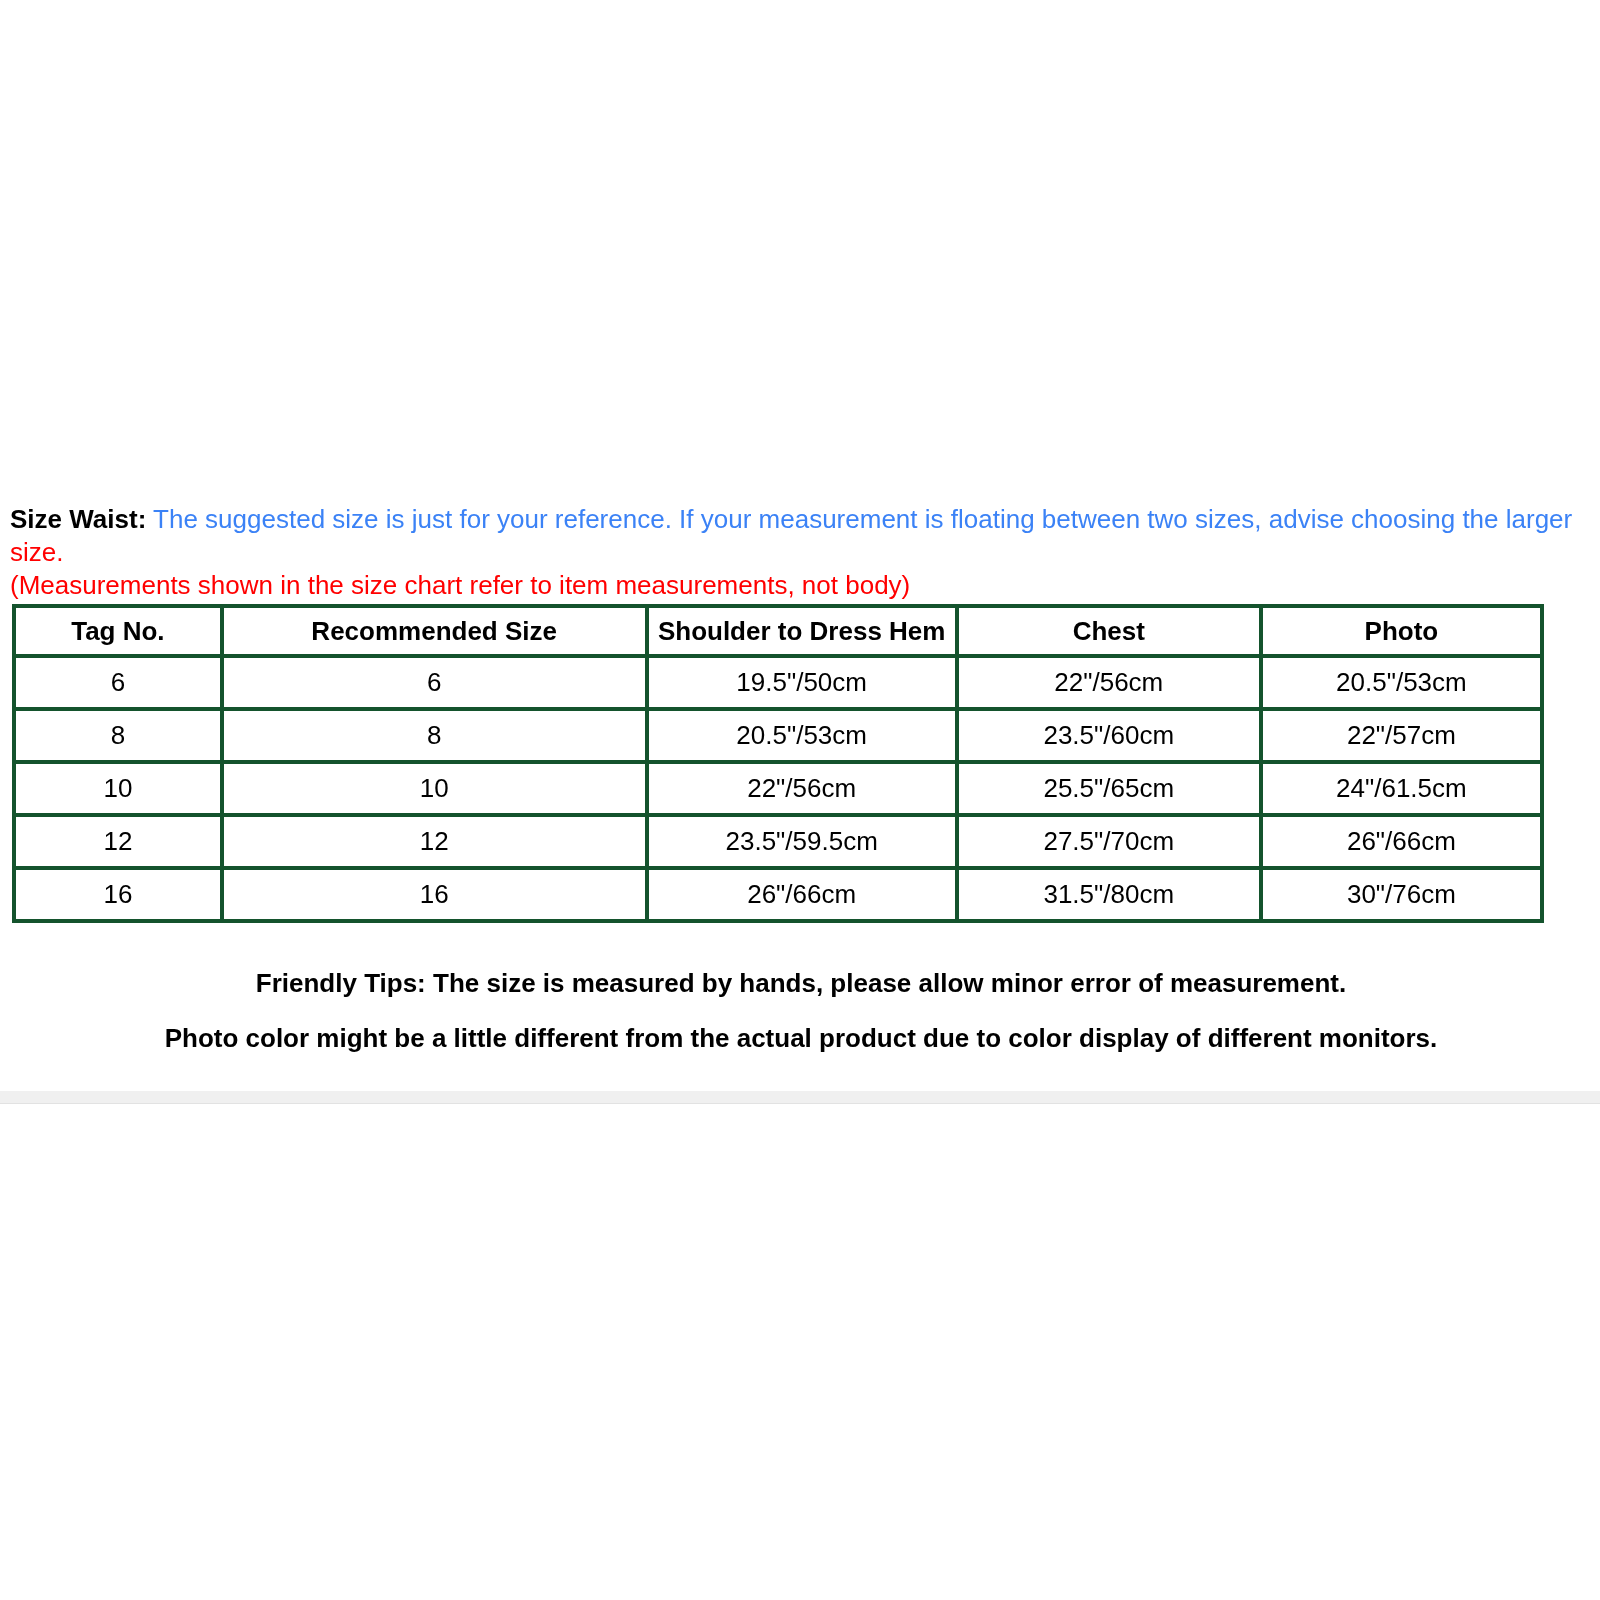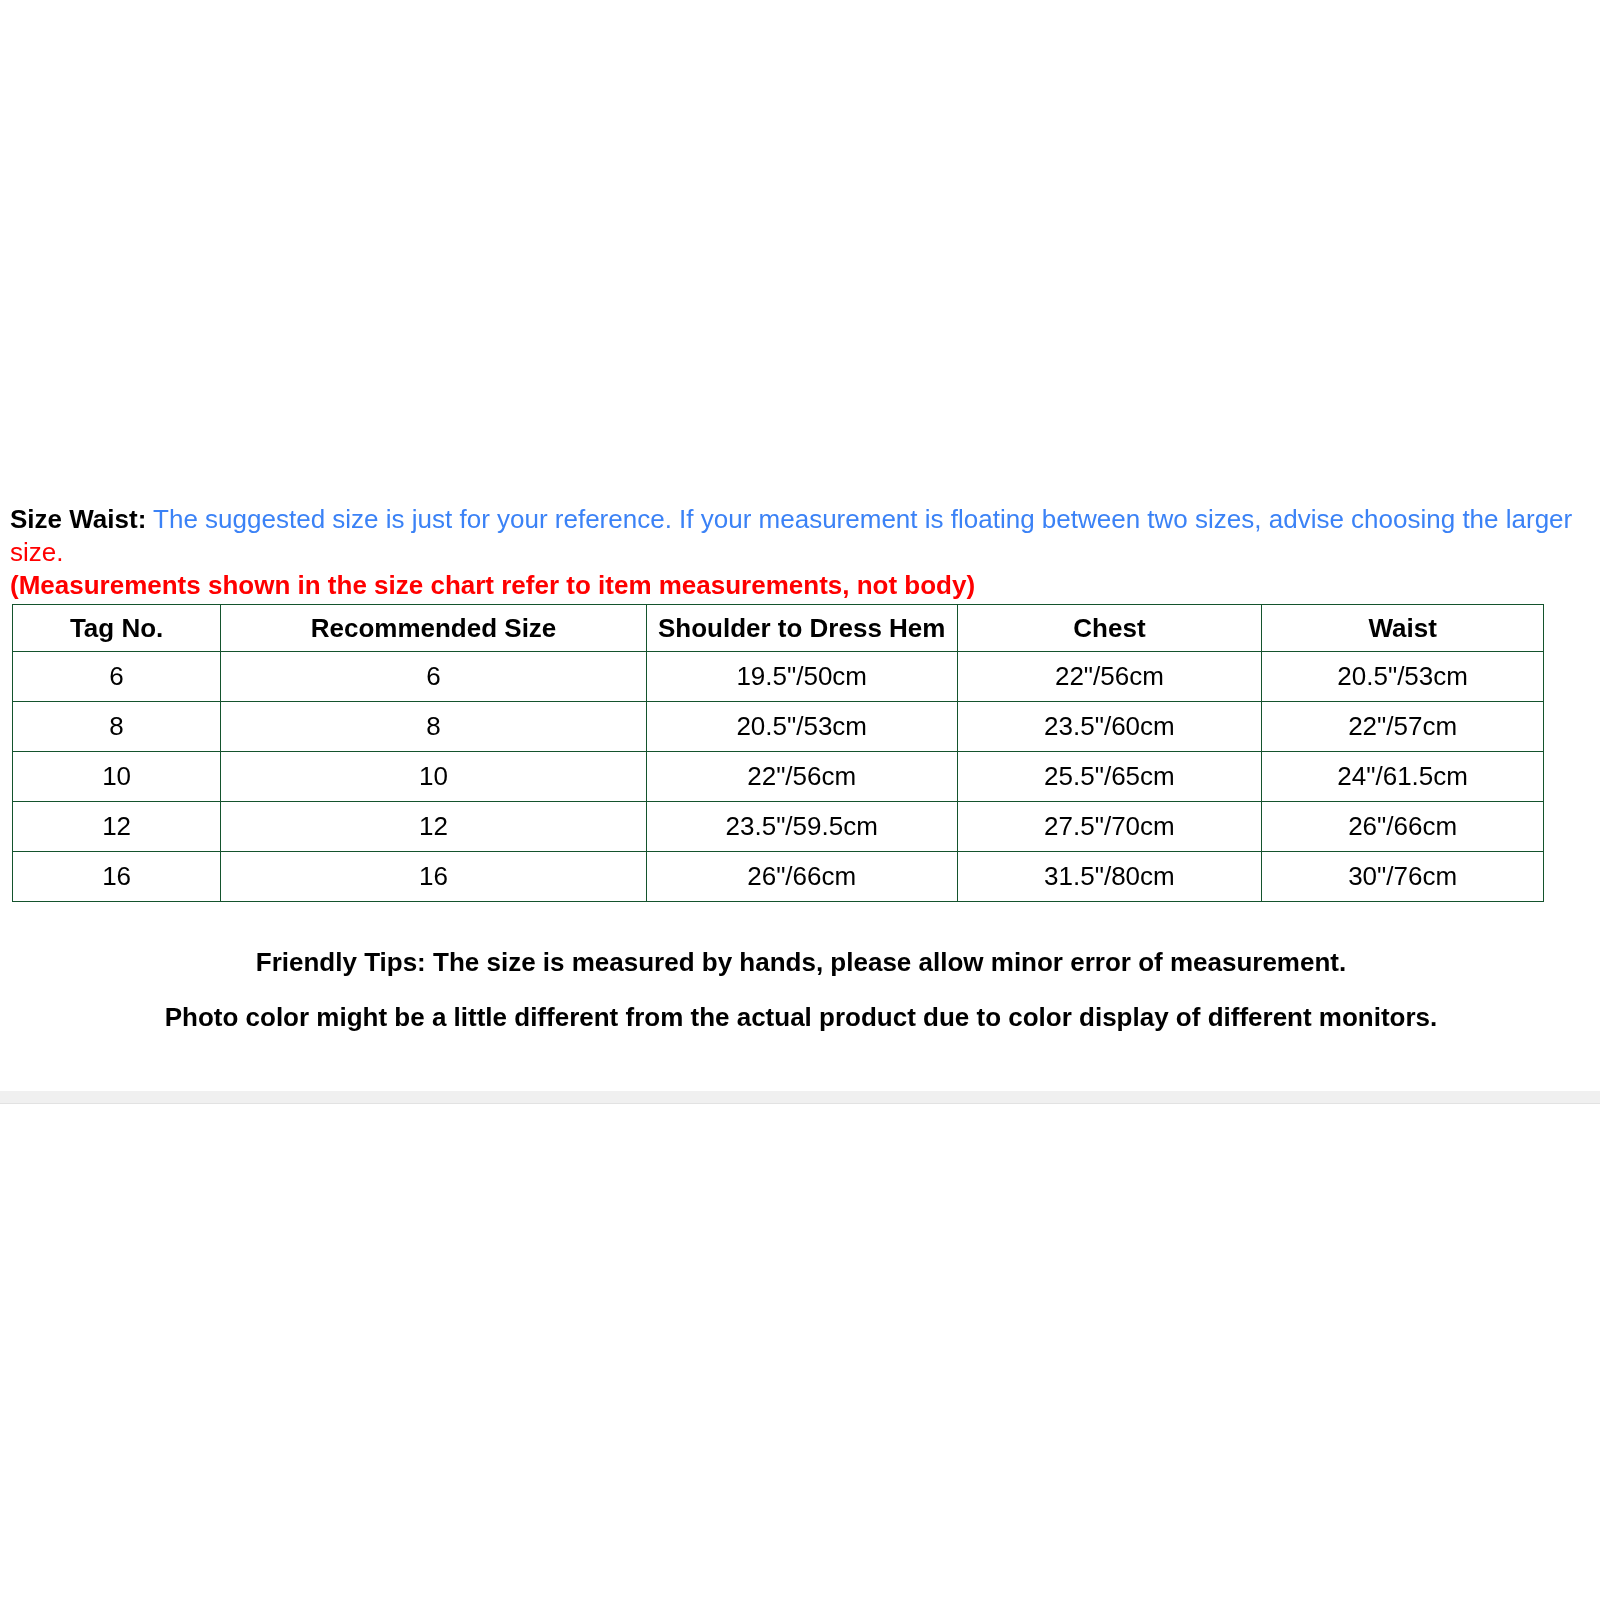--- a/index.html
+++ b/index.html
@@ -38,32 +38,32 @@
   }
   .intro-line2 {
     font-size: 26px;
     line-height: 33px;
     color: #ff0000;
   }
   .intro-note {
     font-size: 26px;
     line-height: 33px;
     color: #ff0000;
-    font-weight: bold;
+    font-weight: normal;
   }
   table.size-table {
     border-collapse: collapse;
     table-layout: fixed;
     width: 1532px;
     margin-left: 2px;
     margin-top: 2px;
   }
   table.size-table th,
   table.size-table td {
-    border: 1px solid #14532d;
+    border: 4px solid #14532d;
     text-align: center;
     vertical-align: middle;
     font-size: 26px;
     padding: 0;
     overflow: hidden;
   }
   table.size-table th {
     height: 46px;
     font-weight: bold;
     background: #ffffff;
@@ -110,21 +110,21 @@
       <col style="width:20.3%">
       <col style="width:19.9%">
       <col style="width:18.4%">
     </colgroup>
     <thead>
       <tr>
         <th>Tag No.</th>
         <th>Recommended Size</th>
         <th>Shoulder to Dress Hem</th>
         <th>Chest</th>
-        <th>Waist</th>
+        <th>Photo</th>
       </tr>
     </thead>
     <tbody>
       <tr>
         <td>6</td>
         <td>6</td>
         <td>19.5"/50cm</td>
         <td>22"/56cm</td>
         <td>20.5"/53cm</td>
       </tr>

